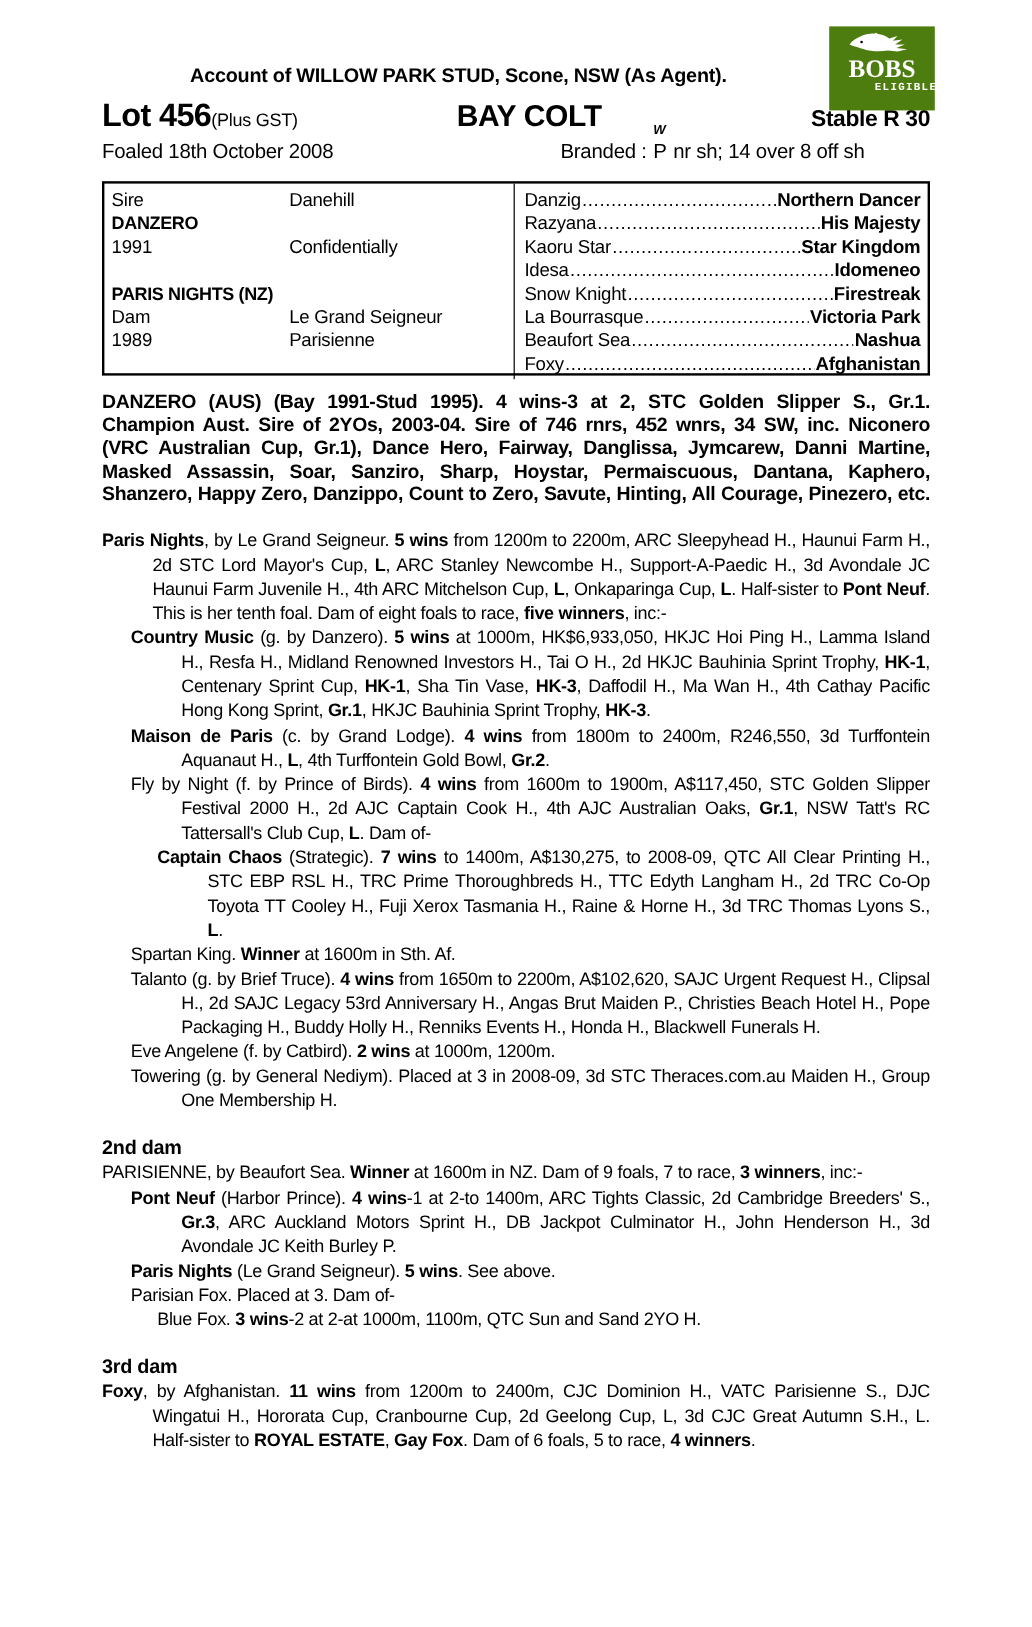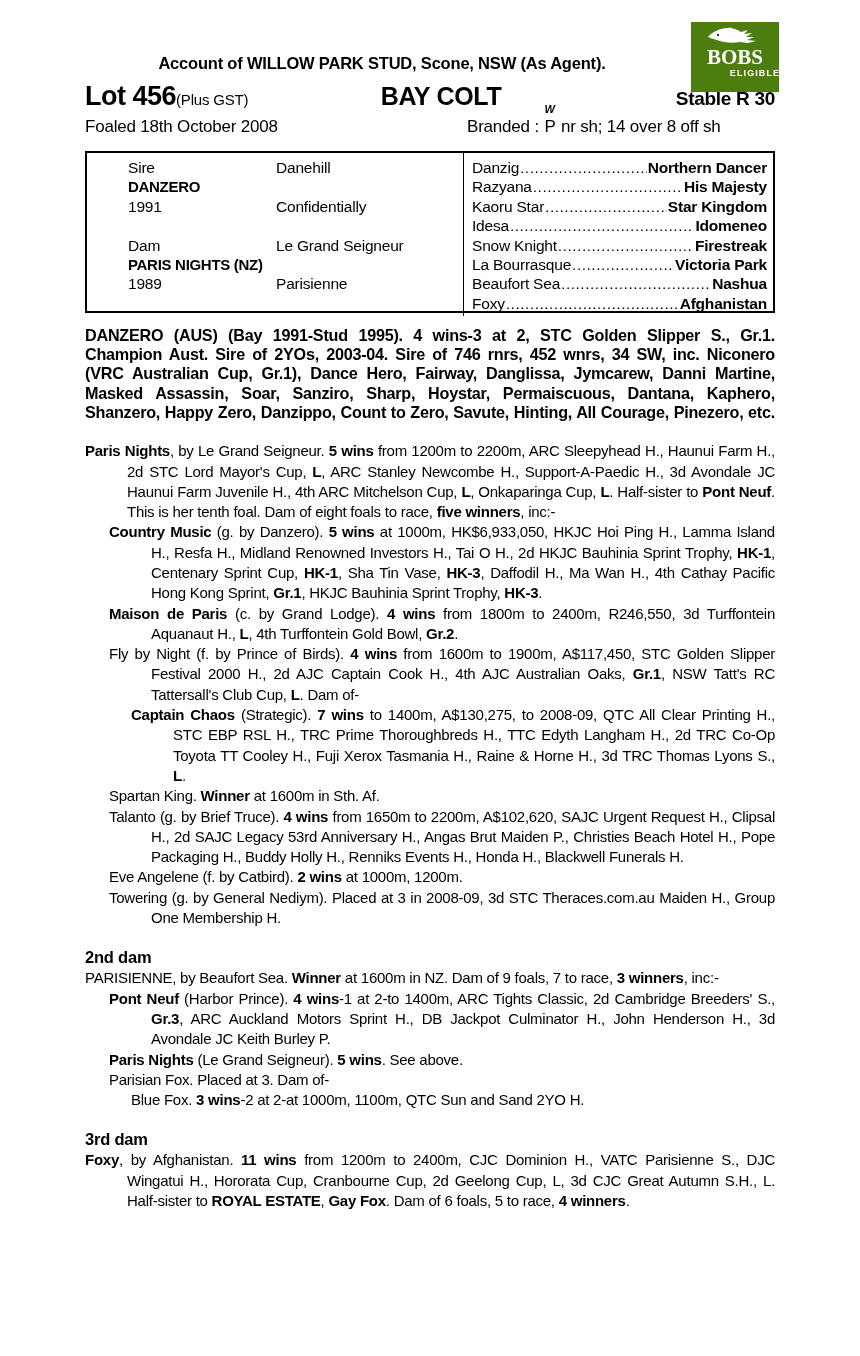--- a/index.html
+++ b/index.html
@@ -52,21 +52,21 @@
   }
   .bobs-word {
     font-family: "Liberation Serif", serif;
     font-weight: bold;
     font-size: 21px;
     line-height: 21px;
     letter-spacing: 0px;
     margin-top: -1px;
   }
   .bobs-sub {
-    font-family: Liberation Sans, sans-serif;
+    font-family: Liberation Mono, monospace;
     font-weight: bold;
     font-size: 9px;
     line-height: 11px;
     letter-spacing: 1.1px;
     margin-top: 0px;
     margin-left: 40px;
   }
 
   .account-line {
     text-align: center;
@@ -144,21 +144,20 @@
 
   
   .ped-box {
     position: relative;
     width: 690px;
     margin: 14px auto 0 auto;
     border: 2px solid #000000;
     box-sizing: border-box;
     height: 162px;
     background: #ffffff;
-    padding-left: 35px;
   }
   .ped-inner {
     position: relative;
     height: 100%;
     padding: 5px 0 0 0;
   }
   .ped-vline {
     position: absolute;
     left: 341px;
     top: 0;
@@ -296,27 +295,27 @@
         </div>
         <div class="ped-row bold">
           <div class="c1">DANZERO</div>
           <div class="c2"></div>
         </div>
         <div class="ped-row">
           <div class="c1">1991</div>
           <div class="c2">Confidentially</div>
         </div>
         <div class="ped-spacer"></div>
+        <div class="ped-row bold">
+          <div class="c1">PARIS NIGHTS (NZ)</div>
+          <div class="c2"></div>
+        </div>
         <div class="ped-row">
           <div class="c1">Dam</div>
           <div class="c2">Le Grand Seigneur</div>
-        </div>
-        <div class="ped-row bold">
-          <div class="c1">PARIS NIGHTS (NZ)</div>
-          <div class="c2"></div>
         </div>
         <div class="ped-row">
           <div class="c1">1989</div>
           <div class="c2">Parisienne</div>
         </div>
       </div>
 
       <div class="ped-right" id="great-list">
           <div class="gp-row">
             <span class="gp-name">Danzig</span>

